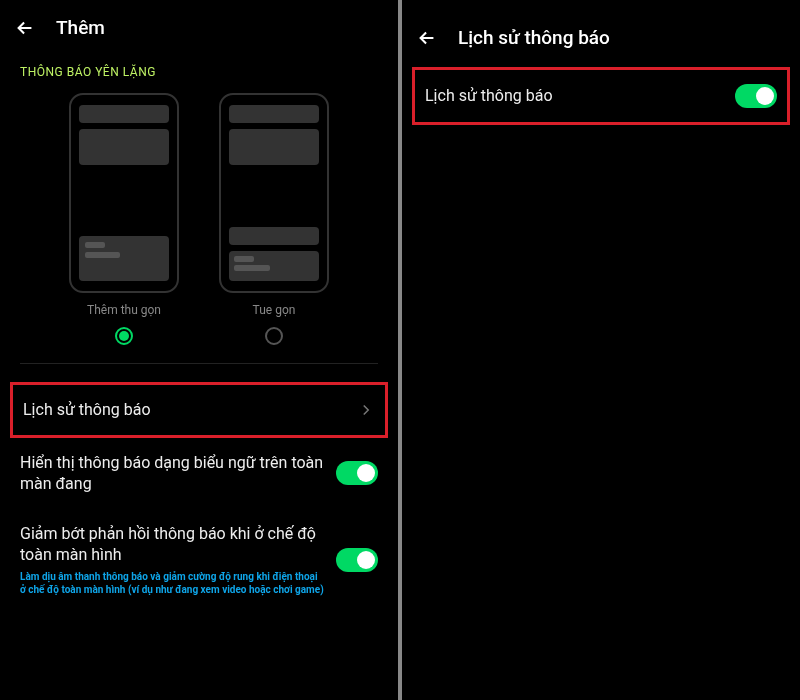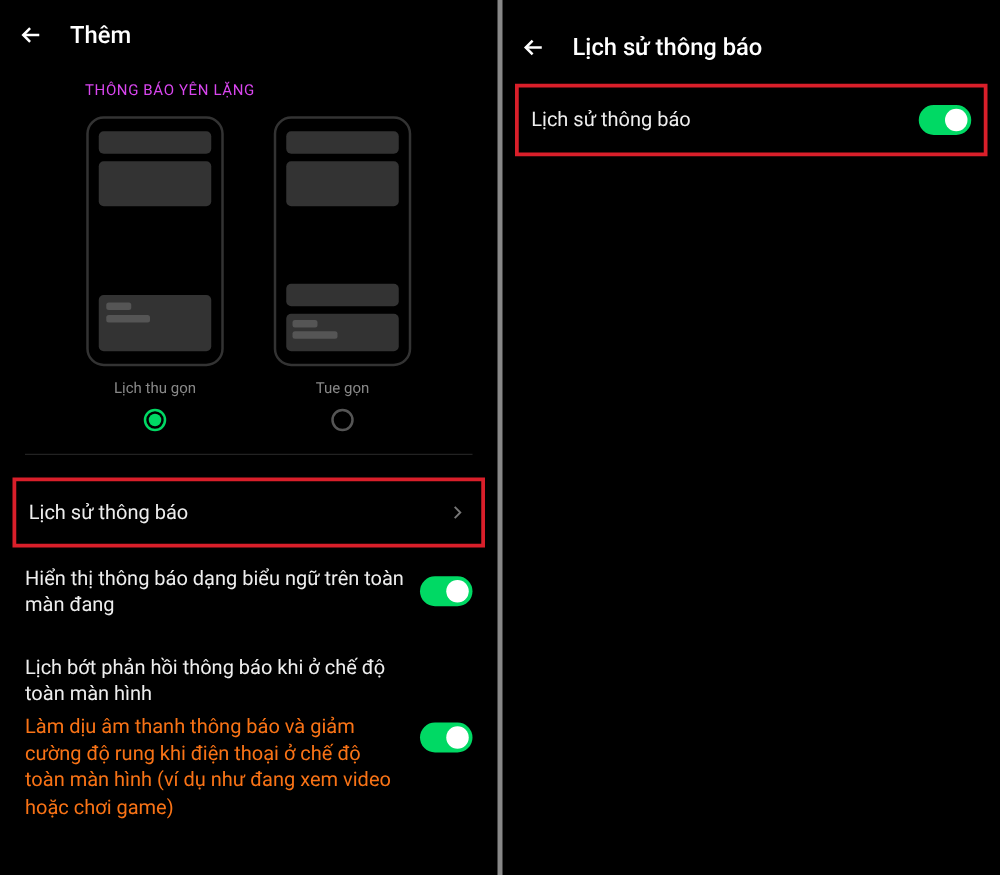--- a/index.html
+++ b/index.html
@@ -32,25 +32,24 @@
       color: #fff;
       cursor: pointer;
     }
     .header-title {
       color: #fff;
       font-size: 19px;
       font-weight: 500;
     }
 
     .section-label {
-      color: #d946ef;
+      color: #bef264;
       font-size: 12px;
       letter-spacing: 0.5px;
       padding: 18px 20px 14px;
-      margin-left: 48px;
     }
 
     .preview-row {
       display: flex;
       justify-content: center;
       gap: 40px;
       padding: 0 20px;
     }
     .preview-col {
       display: flex;
@@ -120,24 +119,25 @@
     }
     .row-text {
       flex: 1;
     }
     .row-title {
       color: #eee;
       font-size: 16px;
       line-height: 1.35;
     }
     .row-sub {
-      color: #f97316;
-      font-size: 16px;
+      color: #0ea5e9;
+      font-size: 10px;
       line-height: 1.35;
       margin-top: 4px;
+      font-weight: bold;
     }
     .chevron {
       width: 18px; height: 18px;
       color: #777;
     }
 
     .toggle {
       width: 42px; height: 24px;
       border-radius: 12px;
       position: relative;
@@ -189,21 +189,21 @@
     <div class="preview-col">
       <div class="phone-mock">
         <div class="mock-card h18"></div>
         <div class="mock-card h36"></div>
         <div class="spacer"></div>
         <div class="mock-card h45">
           <div class="mock-line short"></div>
           <div class="mock-line med"></div>
         </div>
       </div>
-      <div class="preview-label">Lịch thu gọn</div>
+      <div class="preview-label">Thêm thu gọn</div>
       <div class="radio selected"></div>
     </div>
 
     <div class="preview-col">
       <div class="phone-mock">
         <div class="mock-card h18"></div>
         <div class="mock-card h36"></div>
         <div class="spacer"></div>
         <div class="mock-card h18"></div>
         <div class="mock-card h30">
@@ -231,21 +231,21 @@
 
   <div class="row-item">
     <div class="row-text">
       <div class="row-title">Hiển thị thông báo dạng biểu ngữ trên toàn màn đang</div>
     </div>
     <div class="toggle on"></div>
   </div>
 
   <div class="row-item">
     <div class="row-text">
-      <div class="row-title">Lịch bớt phản hồi thông báo khi ở chế độ toàn màn hình</div>
+      <div class="row-title">Giảm bớt phản hồi thông báo khi ở chế độ toàn màn hình</div>
       <div class="row-sub">Làm dịu âm thanh thông báo và giảm cường độ rung khi điện thoại ở chế độ toàn màn hình (ví dụ như đang xem video hoặc chơi game)</div>
     </div>
     <div class="toggle on"></div>
   </div>
 </div>
 
 <div class="phone phone-right">
   <div class="header" style="padding-top:26px;">
     <span class="back-arrow">
       <svg viewBox="0 0 24 24" fill="none" stroke="currentColor" stroke-width="2.2">

